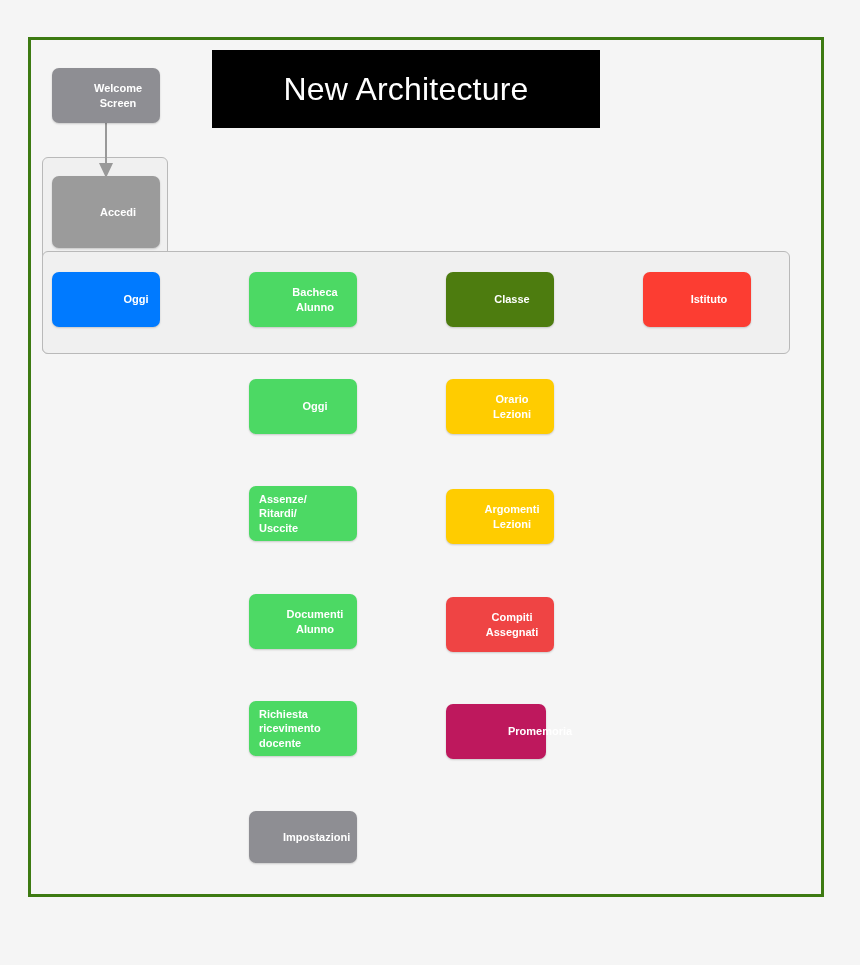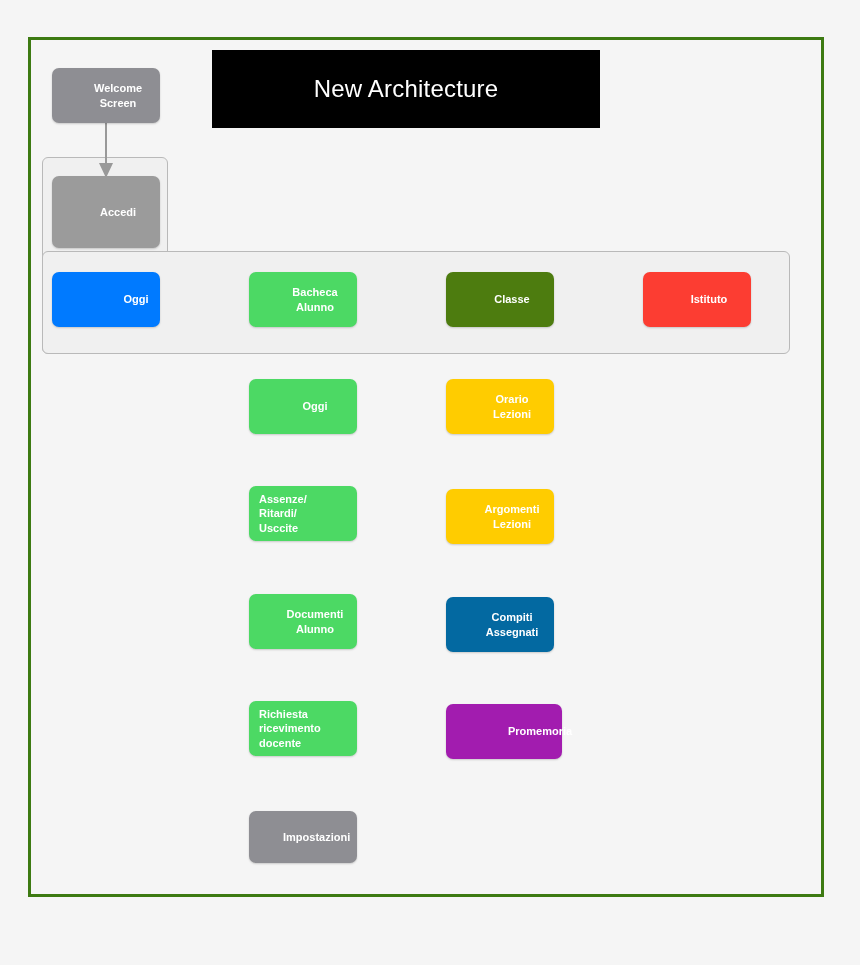--- a/index.html
+++ b/index.html
@@ -60,21 +60,21 @@
     top: 50px;
     width: 388px;
     height: 78px;
     background: #000000;
     display: flex;
     align-items: center;
     justify-content: center;
   }
   .title-banner .title-text {
     color: #ffffff;
-    font-size: 24px;
+    font-size: 32px;
     font-weight: 400;
     letter-spacing: 0.2px;
     font-family: "Liberation Sans", sans-serif;
   }
 
   
   .node {
     position: absolute;
     border-radius: 7px;
     box-sizing: border-box;
@@ -171,22 +171,22 @@
   </div>
 
   <div class="node center" style="left:446px; top:379px; width:108px; height:55px; background:#ffcc00;">
     <span class="node-label">Orario Lezioni</span>
   </div>
 
   <div class="node center" style="left:446px; top:489px; width:108px; height:55px; background:#ffcc00;">
     <span class="node-label">Argomenti Lezioni</span>
   </div>
 
-  <div class="node center" style="left:446px; top:597px; width:108px; height:55px; background:#0369a1;">
+  <div class="node center" style="left:446px; top:597px; width:108px; height:55px; background:#ef4444;">
     <span class="node-label">Compiti Assegnati</span>
   </div>
 
-  <div class="node center" style="left:446px; top:704px; width:116px; height:55px; background:#a21caf;padding-left:28px;">
+  <div class="node center" style="left:446px; top:704px; width:100px; height:55px; background:#be185d;padding-left:28px;">
     <span class="node-label">Promemoria</span>
   </div>
 
 
 </div>
 
 </body></html>

